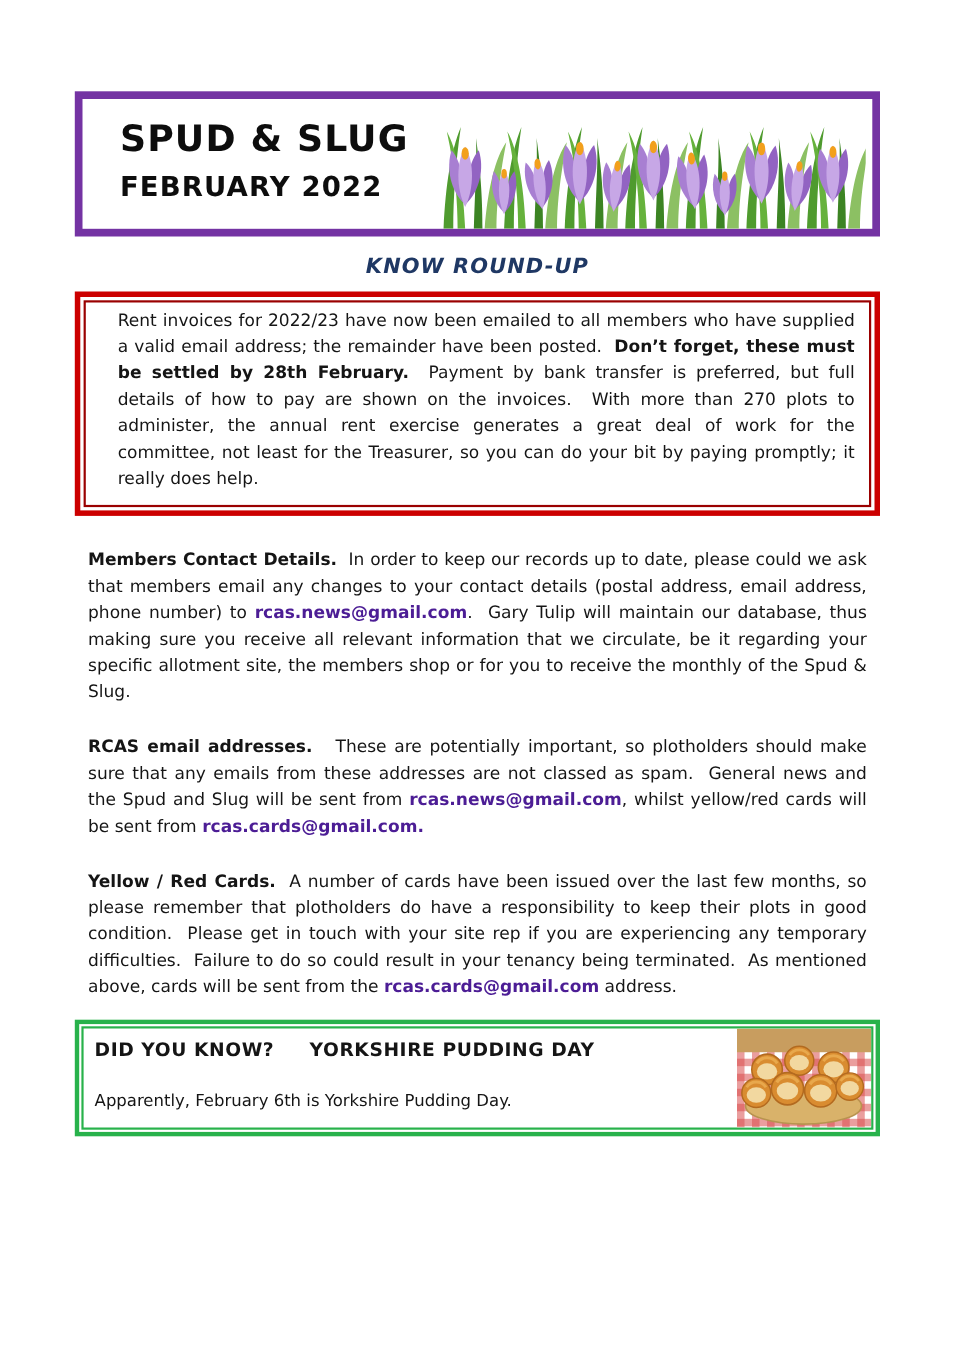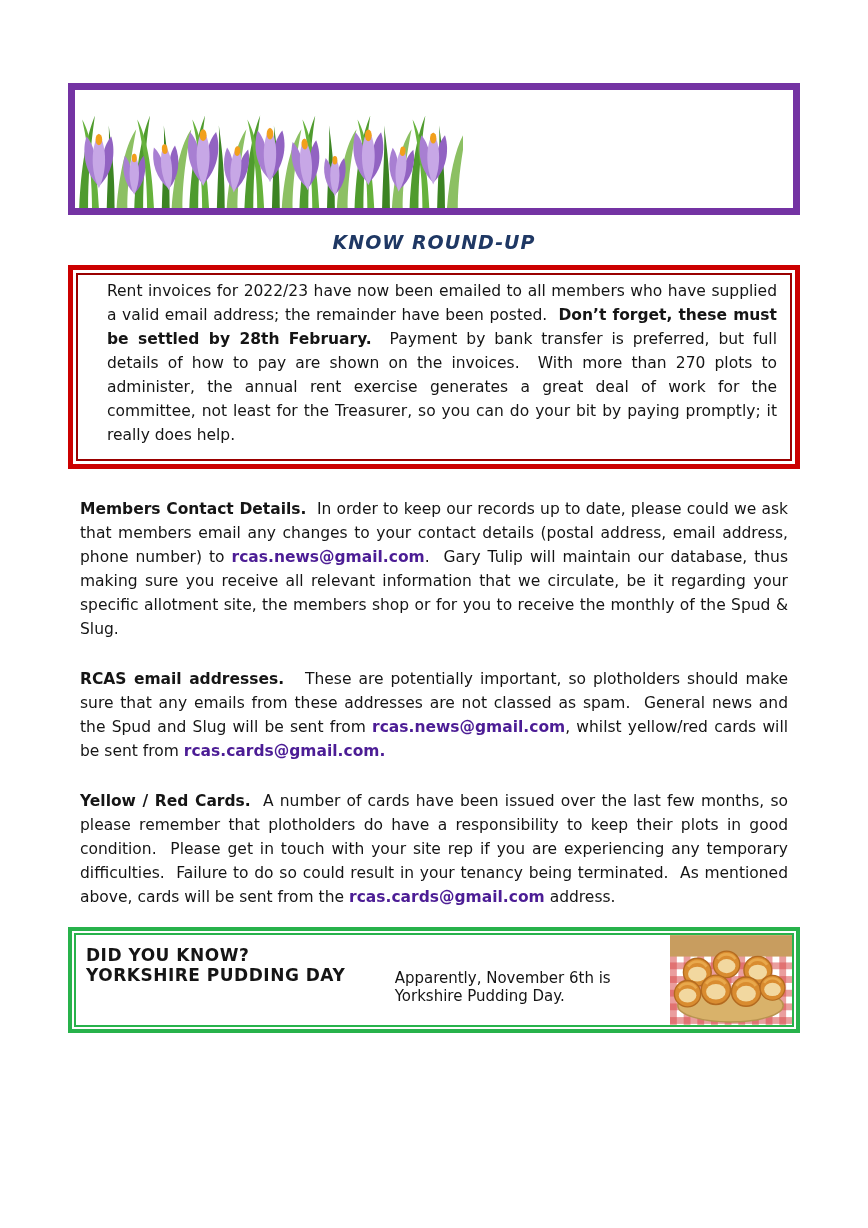--- a/index.html
+++ b/index.html
@@ -36,31 +36,35 @@
   
   .section{margin:0 12px;}
   .sec-members{margin-top:28px;}
   .sec-rcas{margin-top:26px;}
   .sec-siterep{margin-top:12px;}
   .sec-cards{margin-top:26px;}
   .section p{margin:0;font-size:15.5px;line-height:24px;text-align:justify;}
   
   .dyk-box{border:4px solid #28B24B;padding:2px;margin-top:18px;background:#fff;}
   .dyk-inner{border:2px solid #28B24B;display:flex;align-items:stretch;min-height:86px;}
-  .dyk-text{flex:1;padding:8px 10px 8px 10px;display:flex;}
+  .dyk-text{flex:1;padding:8px 10px 8px 10px;display:flex;flex-direction:column;}
   .dyk-heading{font-weight:bold;font-size:17px;letter-spacing:0.5px;white-space:pre-wrap;margin-top:2px;}
   .dyk-body{font-size:15px;margin-top:26px;}
   .dyk-img{line-height:0;align-self:stretch;}
 </style>
 </head>
 <body>
 
 <div class="page">
 
   <div class="masthead">
+    <div class="masthead-titles">
+      <div class="masthead-title">SPUD &amp; SLUG</div>
+      <div class="masthead-issue">FEBRUARY 2022</div>
+    </div>
     <div class="crocus-wrap">
       <svg width="388" height="118" viewBox="0 0 390 120" aria-hidden="true">
         <defs>
           <g id="bl1">
               <path d="M0,120 C2,78 7,48 16,26 C11,60 9,92 9,120 Z" fill="#4f9b2e"></path>
             </g>
           <g id="bl2">
               <path d="M0,120 C-2,76 -8,46 -17,30 C-9,66 -7,96 -7,120 Z" fill="#66b23c"></path>
             </g>
           <g id="bl3">
@@ -139,21 +143,21 @@
 
 
   <div class="section sec-cards">
     <p><span class="bold">Yellow / Red Cards.</span><span> &nbsp;A number of cards have been issued over the last few months, so please remember that plotholders do have a responsibility to keep their plots in good condition. &nbsp;Please get in touch with your site rep if you are experiencing any temporary difficulties. &nbsp;Failure to do so could result in your tenancy being terminated. &nbsp;As mentioned above, cards will be sent from the </span><span class="email">rcas.cards@gmail.com</span><span> address.</span></p>
   </div>
 
   <div class="dyk-box">
     <div class="dyk-inner">
       <div class="dyk-text">
         <div class="dyk-heading">DID YOU KNOW?&nbsp;&nbsp;&nbsp;&nbsp; YORKSHIRE PUDDING DAY</div>
-        <div class="dyk-body">Apparently, November 6th is Yorkshire Pudding Day.</div>
+        <div class="dyk-body">Apparently, February 6th is Yorkshire Pudding Day.</div>
       </div>
       <div class="dyk-img">
         <svg width="122" height="90" viewBox="0 0 125 92" aria-hidden="true">
           <defs>
             <pattern id="gg" width="14" height="14" patternUnits="userSpaceOnUse">
               <rect width="14" height="14" fill="#ffffff"></rect>
               <rect width="7" height="14" fill="#d94f4f" opacity="0.55"></rect>
               <rect width="14" height="7" fill="#d94f4f" opacity="0.55"></rect>
             </pattern>
             <g id="pud">

